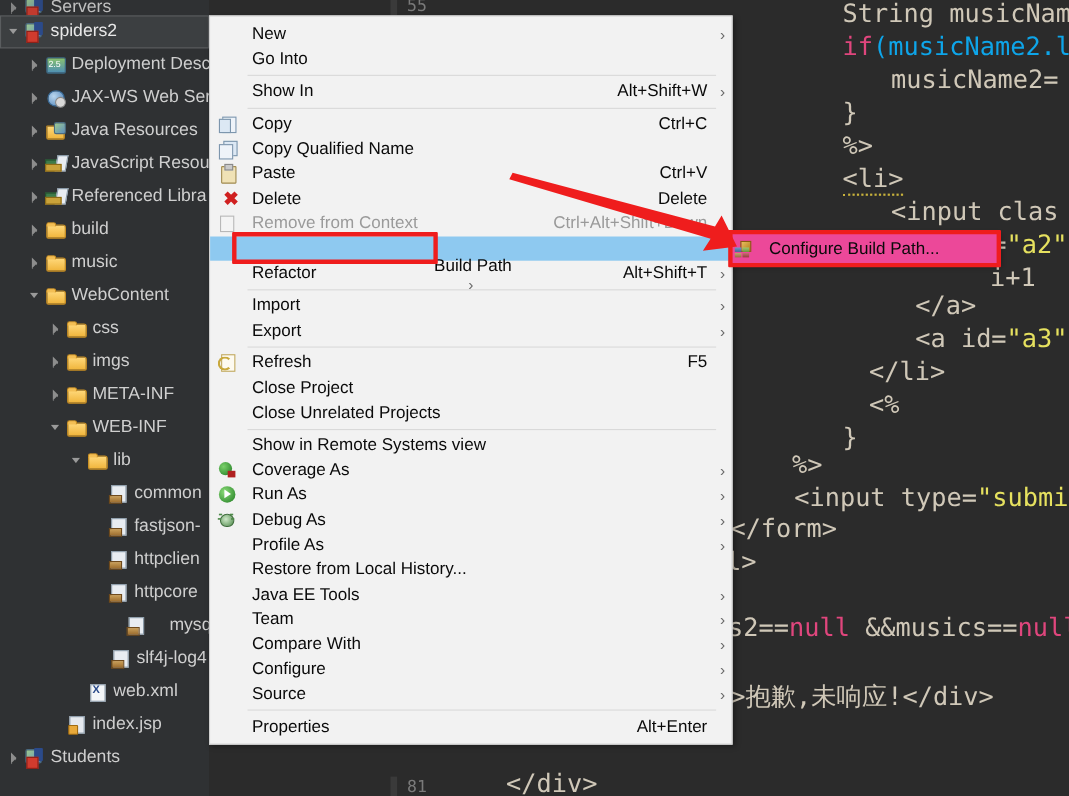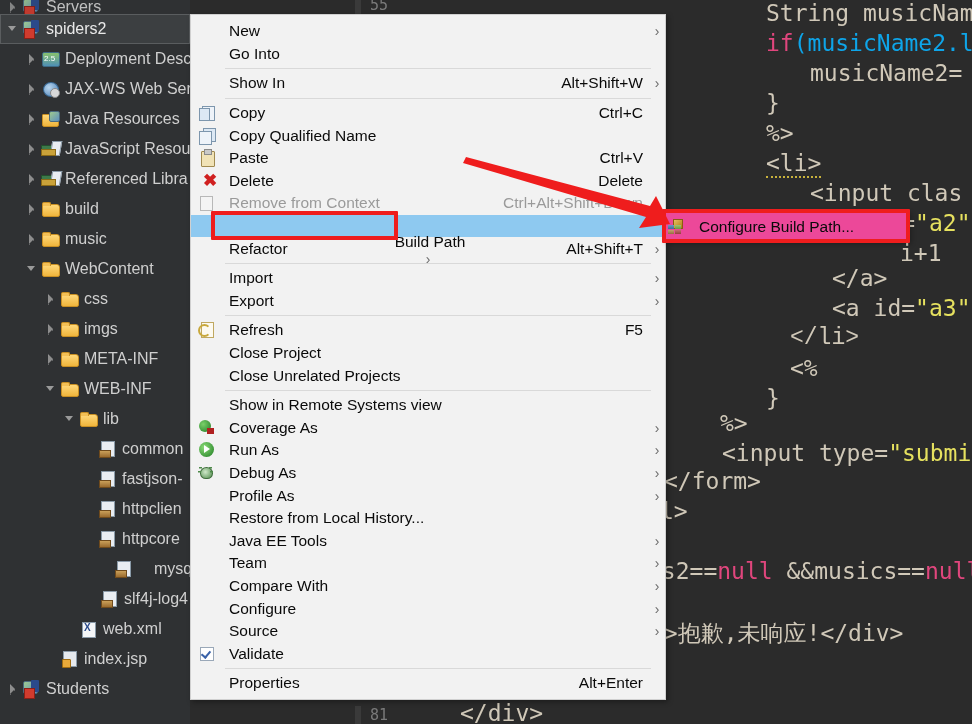--- a/index.html
+++ b/index.html
@@ -316,21 +316,21 @@
       <div class="code-line" style="left: 766px; top: 30px;"><span style="color: rgb(224, 70, 125);">if</span><span style="color: #0ea5e9;">(musicName2.l</span></div>
       <div class="code-line" style="left: 810px; top: 60px;"><span style="color: rgb(208, 200, 184);">musicName2=</span></div>
       <div class="code-line" style="left: 766px; top: 90px;"><span style="color: rgb(208, 200, 184);">}</span></div>
       <div class="code-line" style="left: 766px; top: 120px;"><span style="color: rgb(208, 200, 184);">%&gt;</span></div>
       <div class="code-line" style="left: 766px; top: 150px;"><span class="ul-squiggle" style="color: rgb(208, 200, 184);">&lt;li&gt;</span></div>
       <div class="code-line" style="left: 810px; top: 180px;"><span style="color: rgb(208, 200, 184);">&lt;input clas</span></div>
       <div class="code-line" style="left: 832px; top: 210px;"><span style="color: rgb(208, 200, 184);">&lt;a </span><span style="color: rgb(208, 200, 184);">id=</span><span style="color: rgb(230, 225, 95);">"a2"</span></div>
       <div class="code-line" style="left: 900px; top: 240px;"><span style="color: rgb(208, 200, 184);">i+1</span></div>
       <div class="code-line" style="left: 832px; top: 265px;"><span style="color: rgb(208, 200, 184);">&lt;/a&gt;</span></div>
       <div class="code-line" style="left: 832px; top: 295px;"><span style="color: rgb(208, 200, 184);">&lt;a </span><span style="color: rgb(208, 200, 184);">id=</span><span style="color: rgb(230, 225, 95);">"a3"</span></div>
-      <div class="code-line" style="left: 790px; top: 325px; font-family: Liberation Mono, monospace;"><span style="color: rgb(208, 200, 184);">&lt;/li&gt;</span></div>
+      <div class="code-line" style="left: 790px; top: 325px;"><span style="color: rgb(208, 200, 184);">&lt;/li&gt;</span></div>
       <div class="code-line" style="left: 790px; top: 355px;"><span style="color: rgb(208, 200, 184);">&lt;%</span></div>
       <div class="code-line" style="left: 766px; top: 385px;"><span style="color: rgb(208, 200, 184);">}</span></div>
       <div class="code-line" style="left: 720px; top: 410px;"><span style="color: rgb(208, 200, 184);">%&gt;</span></div>
       <div class="code-line" style="left: 722px; top: 440px;"><span style="color: rgb(208, 200, 184);">&lt;input type=</span><span style="color: rgb(230, 225, 95);">"submit</span></div>
       <div class="code-line" style="left: 664px; top: 468px;"><span style="color: rgb(208, 200, 184);">&lt;/form&gt;</span></div>
       <div class="code-line" style="left: 660px; top: 498px;"><span style="color: rgb(208, 200, 184);">l&gt;</span></div>
       <div class="code-line" style="left: 648px; top: 558px;"><span style="color: rgb(208, 200, 184);">cs2==</span><span style="color: rgb(224, 70, 125);">null</span><span style="color: rgb(208, 200, 184);"> &amp;&amp;musics==</span><span style="color: rgb(224, 70, 125);">null</span></div>
       <div class="code-line" style="left: 650px; top: 618px;"><span style="color: rgb(208, 200, 184);">/&gt;抱歉,未响应!&lt;/div&gt;</span></div>
       <div class="code-line" style="left: 460px; top: 700px;"><span style="color: rgb(208, 200, 184);">&lt;/div&gt;</span></div>
     </div>
@@ -625,26 +625,20 @@
       <span class="mi-icon "></span>
       <span class="mi-label">Configure</span>
       <span class="mi-accel"></span>
       <span class="mi-arrow">›</span>
     </div>
     <div class="mi">
       <span class="mi-icon "></span>
       <span class="mi-label">Source</span>
       <span class="mi-accel"></span>
       <span class="mi-arrow">›</span>
-    </div>
-    <div class="mi">
-      <span class="mi-icon g-chk"></span>
-      <span class="mi-label">Validate</span>
-      <span class="mi-accel"></span>
-      <span class="mi-arrow"></span>
     </div>
     <div class="sep"></div>
     <div class="mi">
       <span class="mi-icon "></span>
       <span class="mi-label">Properties</span>
       <span class="mi-accel">Alt+Enter</span>
       <span class="mi-arrow"></span>
     </div>
   </div>
 

